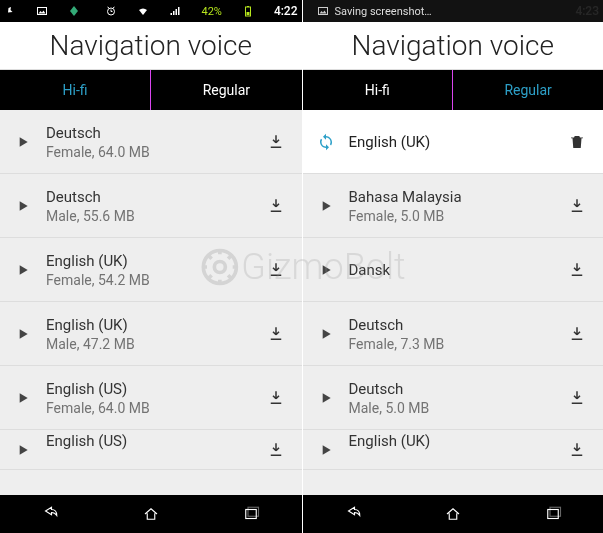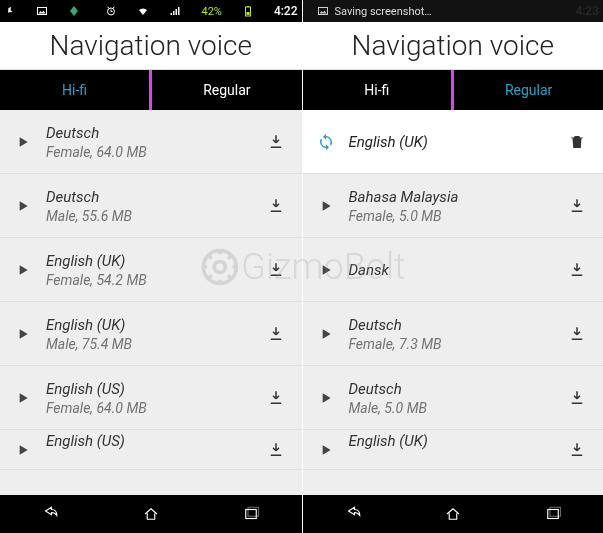--- a/index.html
+++ b/index.html
@@ -64,22 +64,22 @@
   .tab {
     flex: 1;
     display: flex;
     align-items: center;
     justify-content: center;
     color: #fff;
     font-size: 14px;
     cursor: pointer;
   }
   .tab.active { color: #2da0c8; }
-  .tab + .tab { border-left: 3px solid #d946ef; }
-  .list { flex: 1; overflow: hidden; background: #eee; font-style: italic; }
+  .tab + .tab { border-left: 1px solid #d946ef; }
+  .list { flex: 1; overflow: hidden; background: #eee; }
   .row {
     height: 64px;
     background: #eee;
     border-bottom: 1px solid #ddd;
     display: flex;
     align-items: center;
     padding: 0 14px;
     gap: 14px;
   }
   .row .play { width: 18px; display: flex; justify-content: center; }
@@ -225,21 +225,21 @@
         </div>
       </div>
       <div class="row">
         <div class="play">
           <svg viewBox="0 0 24 24" width="16" height="16">
             <path fill="#444" d="M7 5v14l12-7z"></path>
           </svg>
         </div>
         <div class="text">
           <div class="lang">English (UK)</div>
-          <div class="meta">Male, 75.4 MB</div>
+          <div class="meta">Male, 47.2 MB</div>
         </div>
         <div class="dl">
           <svg viewBox="0 0 24 24" width="18" height="18">
             <path fill="#333" d="M12 3v10m0 0l-4-4m4 4l4-4" stroke="#333" stroke-width="2"></path>
             <path d="M5 18h14v2H5z" fill="#333"></path>
           </svg>
         </div>
       </div>
       <div class="row">
         <div class="play">

